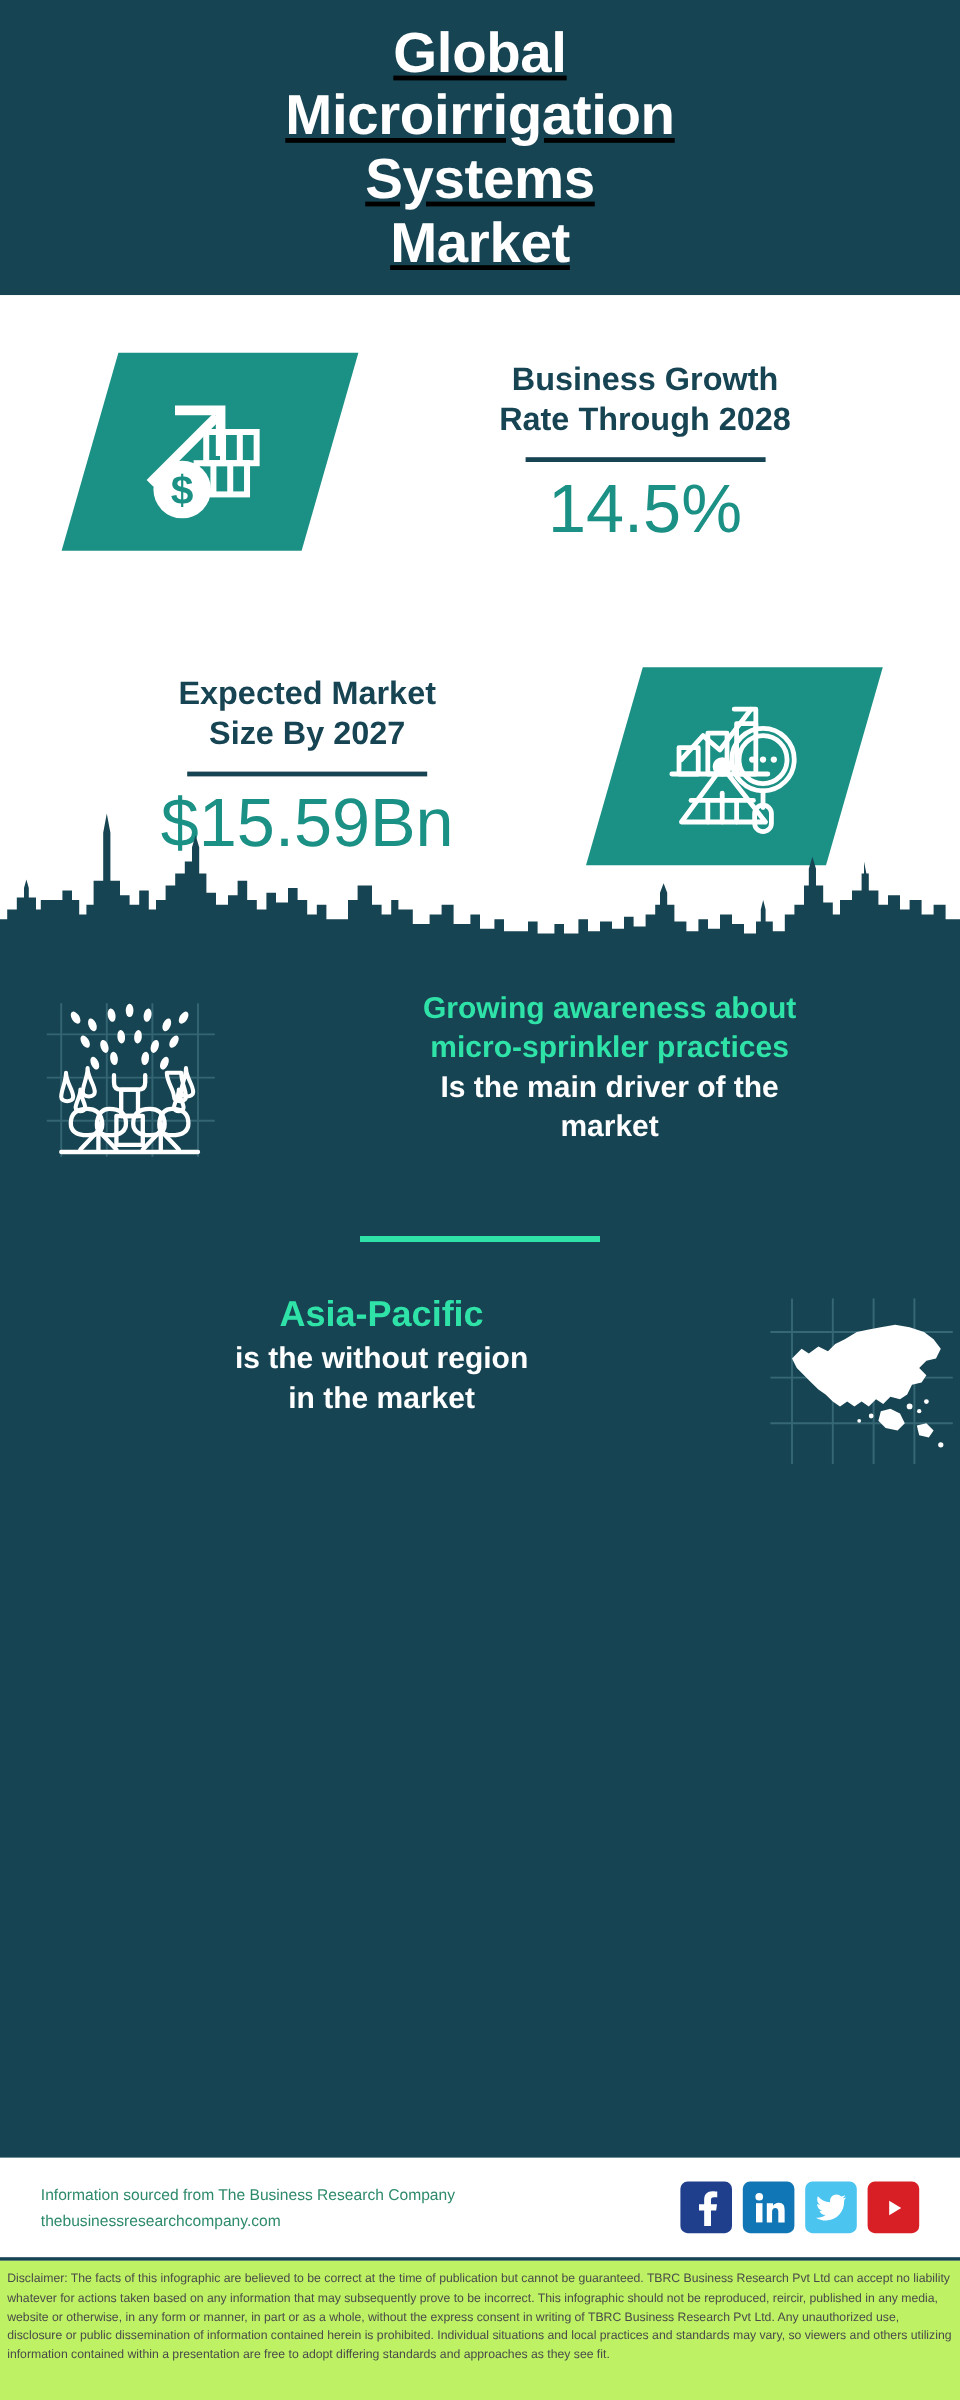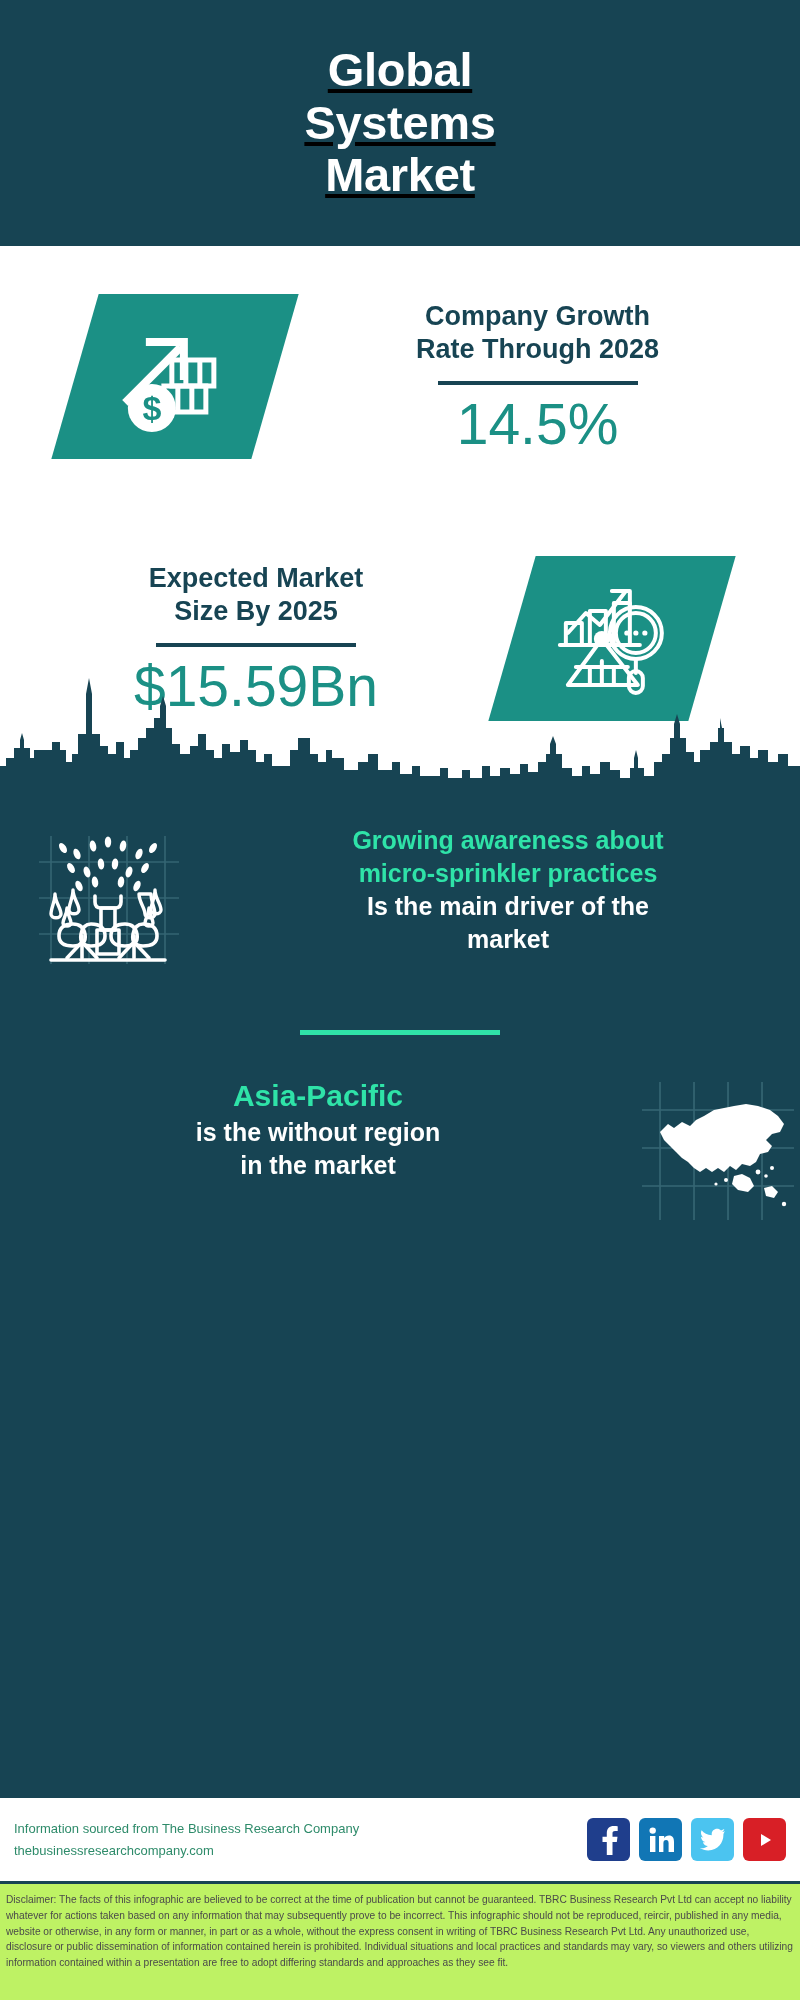--- a/index.html
+++ b/index.html
@@ -163,21 +163,21 @@
     background: #2FE3A8;
   }
 
   
   .source-bar {
     background: #ffffff;
     height: 86px;
     flex-shrink: 0;
     display: flex;
     align-items: center;
-    padding: 0 14px;
+    padding: 0 34px;
     border-bottom: 3px solid #174453;
     box-sizing: border-box;
   }
   .source-text {
     flex: 1;
     color: #2E8B6A;
     font-size: 13px;
     line-height: 1.62;
   }
   .social {
@@ -215,20 +215,21 @@
   }
 </style>
 </head>
 <body>
 
 <div class="page">
 
   <div class="header">
     <div class="header-title">
       <div>Global</div>
+      <div>Microirrigation</div>
       <div>Systems</div>
       <div>Market</div>
     </div>
   </div>
 
   <div class="stats">
 
     <div class="stat-row growth">
       <div class="para left">
         <div class="para-inner">
@@ -245,33 +246,33 @@
               <line x1="62" y1="64" x2="62" y2="90"></line>
               <line x1="76" y1="64" x2="76" y2="90"></line>
             </g>
             <circle cx="36" cy="86" r="24" fill="#ffffff"></circle>
             <text x="36" y="98" font-family="Liberation Sans, sans-serif" font-size="34" font-weight="bold" fill="#1B9085" text-anchor="middle">$</text>
           </svg>
         </div>
       </div>
       <div class="stat-text">
         <div class="stat-label">
-          <div>Company Growth</div>
+          <div>Business Growth</div>
           <div>Rate Through 2028</div>
         </div>
         <div class="rule"></div>
         <div class="stat-value">14.5%</div>
       </div>
     </div>
 
     <div class="stat-row size">
       <div class="stat-text">
         <div class="stat-label">
           <div>Expected Market</div>
-          <div>Size By 2025</div>
+          <div>Size By 2027</div>
         </div>
         <div class="rule"></div>
         <div class="stat-value">$15.59Bn</div>
       </div>
       <div class="para right" style="margin-right:88px">
         <div class="para-inner">
           <svg width="116" height="116" viewBox="0 0 116 116">
             <g fill="none" stroke="#ffffff" stroke-width="4" stroke-linecap="round" stroke-linejoin="round">
               <polyline points="14,52 32,32 46,44 72,10"></polyline>
               <polyline points="58,10 76,10 76,26"></polyline>

